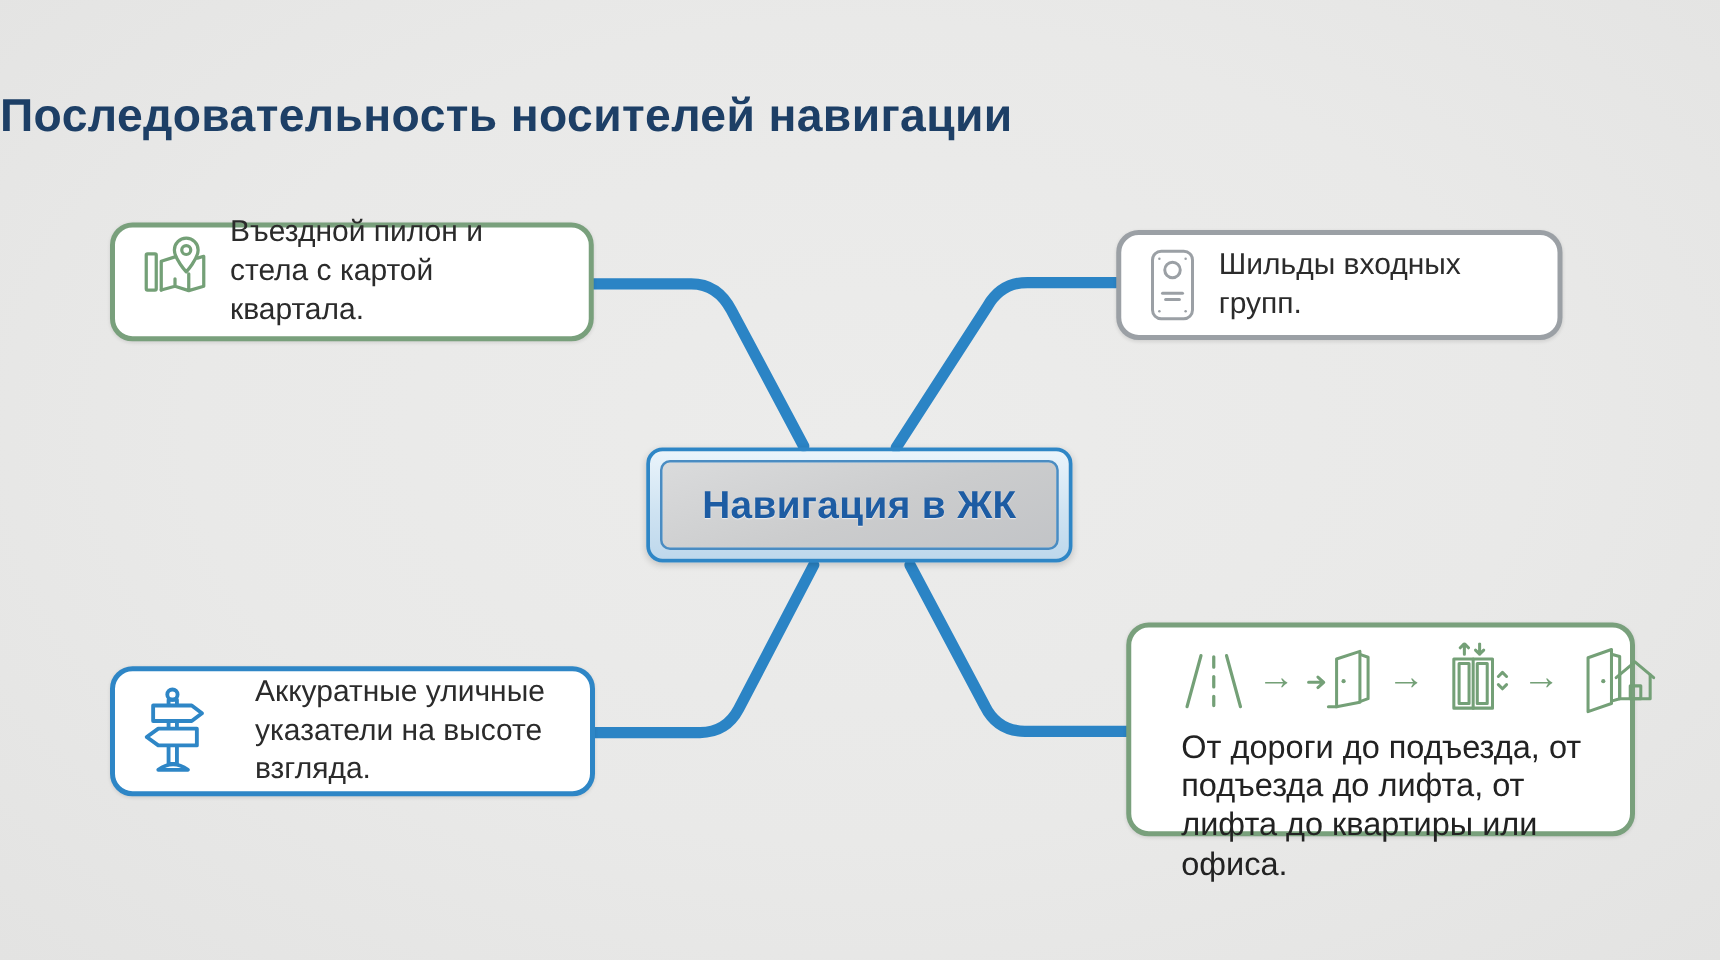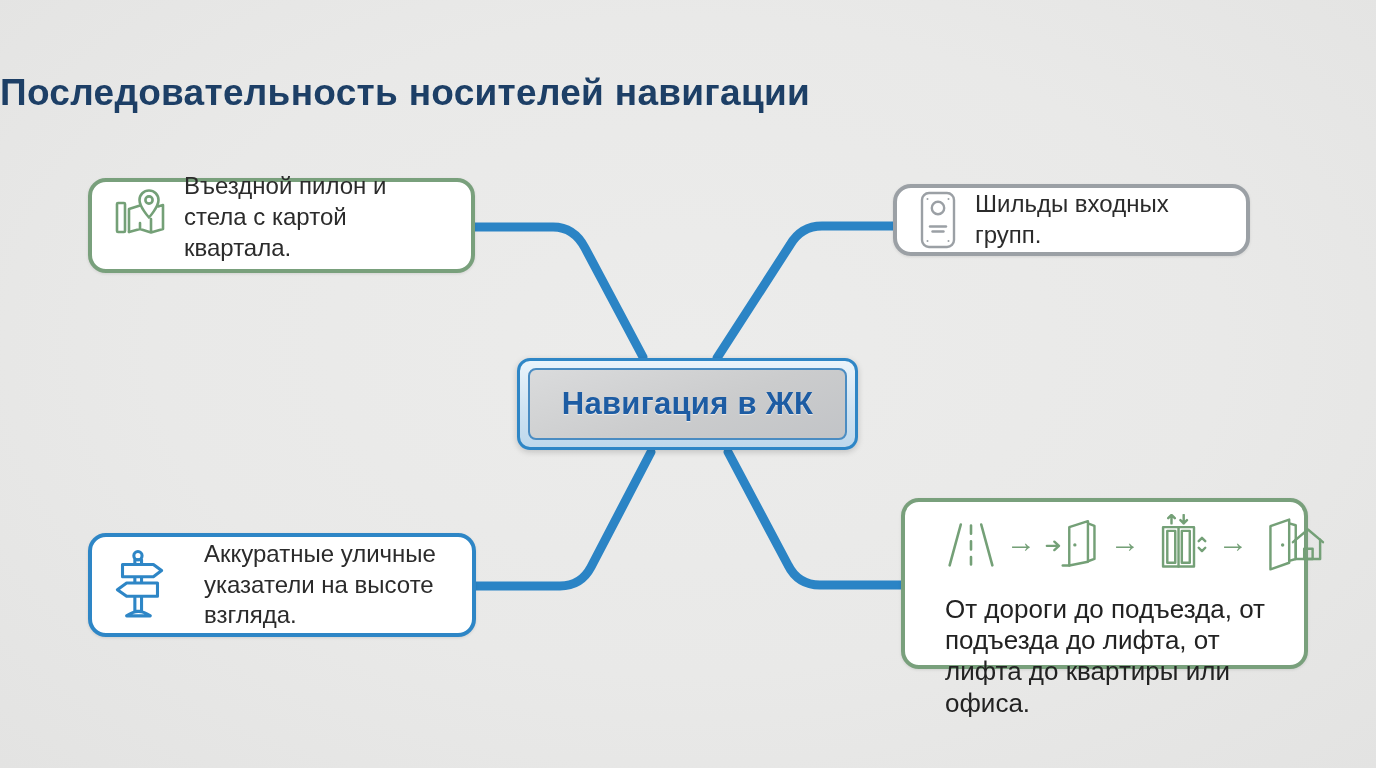--- a/index.html
+++ b/index.html
@@ -17,28 +17,28 @@
     position:absolute; z-index:2; background:#ffffff; border-radius:18px;
     display:flex; align-items:center; box-sizing:border-box;
     box-shadow:0 1px 3px rgba(0,0,0,.10);
   }
   .node .txt { font-size:24px; color:#2b2b2b; line-height:1.28; }
   .border-green { border:4px solid #79a07c; }
   .border-gray  { border:4px solid #9ba0a5; }
   .border-blue  { border:4px solid #2e86c6;justify-content:space-between; }
 
   .node-tl { left:88px;  top:178px; width:387px; height:95px;  padding:10px 18px 26px 20px; gap:12px; }
-  .node-tr { left:893px; top:184px; width:357px; height:72px;  padding:8px 16px 8px 18px;  gap:14px; }
+  .node-tr { left:893px; top:184px; width:357px; height:88px;  padding:8px 16px 8px 18px;  gap:14px; }
   .node-bl { left:88px;  top:533px; width:388px; height:104px; padding:10px 16px 10px 16px; gap:12px; }
   .node-br { left:901px; top:498px; width:407px; height:171px; padding:12px 18px 12px 40px;
              flex-direction:column; align-items:flex-start; justify-content:flex-start; }
 
   .node-tl .txt { width:276px; }
   .node-bl .txt { width:252px; }
-  .node-br .txt { width:336px; font-size:26px; line-height:1.2; margin-top:20px; color:#222; }
+  .node-br .txt { width:336px; font-size:26px; line-height:1.2; margin-top:8px; color:#222; }
 
   .icon { flex:0 0 auto; display:block; }
 
   .route-icons { display:flex; align-items:center; gap:9px; height:62px; }
   .route-arrow { color:#74a077; font-size:30px; font-weight:400; line-height:1; transform:translateY(-2px); }
 
   .center-node {
     position:absolute; z-index:3; left:517px; top:358px; width:341px; height:92px;
     box-sizing:border-box; border:3px solid #2e86c6; border-radius:13px;
     background:linear-gradient(180deg,#eaf4fb 0%, #cfe3f2 55%, #bed8ec 100%);

